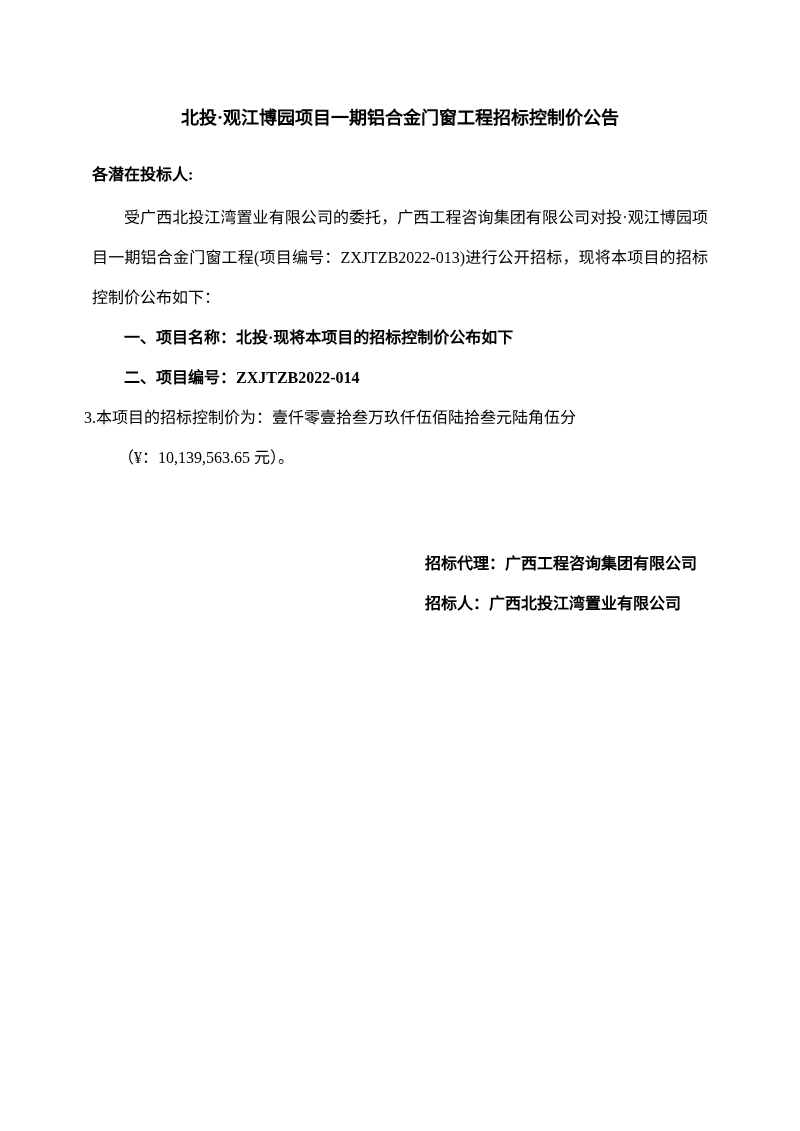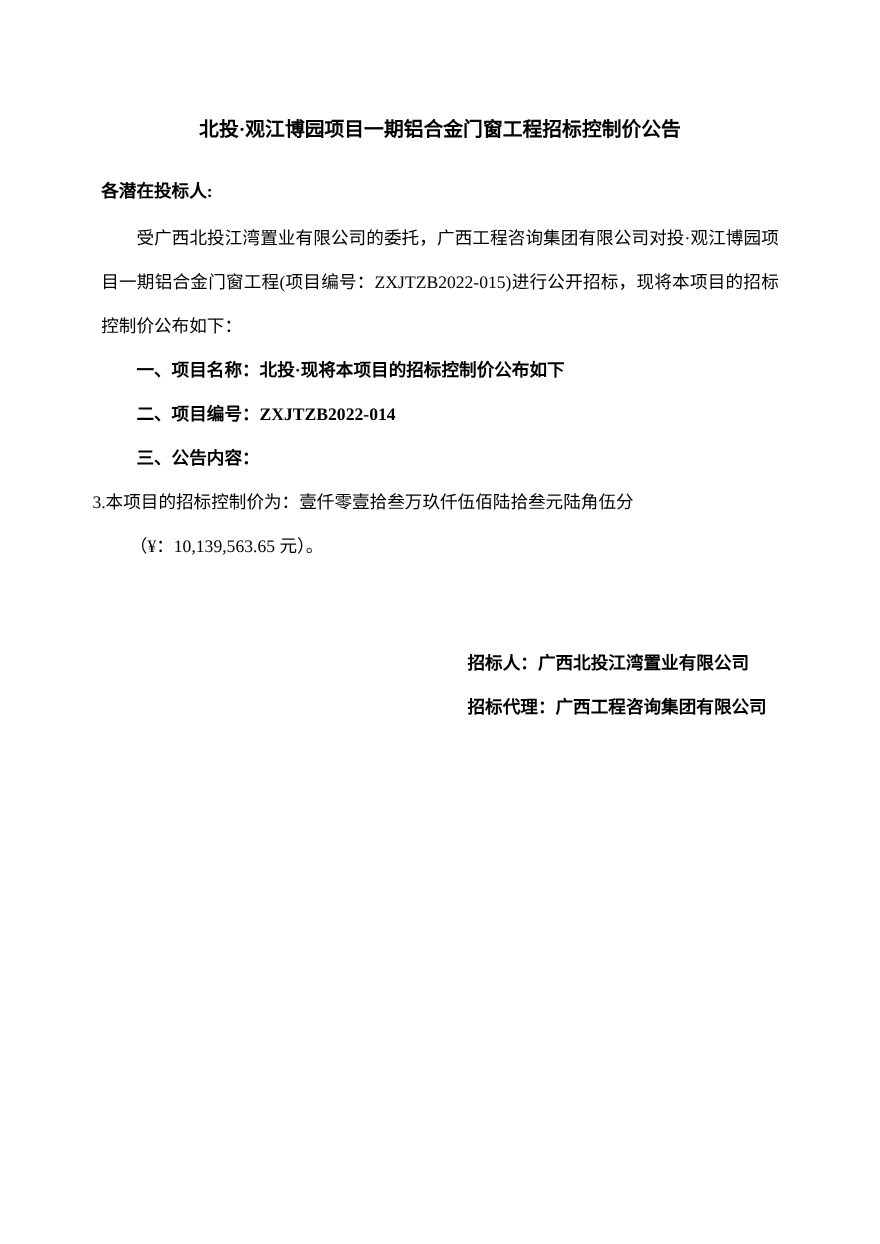--- a/index.html
+++ b/index.html
@@ -68,30 +68,29 @@
 </style>
 </head>
 <body>
 
 <div class="page">
 
   <h1 class="doc-title">北投·观江博园项目一期铝合金门窗工程招标控制价公告</h1>
 
   <p class="salutation">各潜在投标人:</p>
 
-  <p class="intro">受广西北投江湾置业有限公司的委托，广西工程咨询集团有限公司对投·观江博园项目一期铝合金门窗工程(项目编号：ZXJTZB2022-015)进行公开招标，现将本项目的招标控制价公布如下：</p>
+  <p class="intro">受广西北投江湾置业有限公司的委托，广西工程咨询集团有限公司对投·观江博园项目一期铝合金门窗工程(项目编号：ZXJTZB2022-013)进行公开招标，现将本项目的招标控制价公布如下：</p>
 
   <div class="items">
     <div class="item">一、项目名称：北投·现将本项目的招标控制价公布如下</div>
     <div class="item">二、项目编号：ZXJTZB2022-014</div>
-    <div class="item">三、公告内容：</div>
   </div>
 
   <p class="price-words">3.本项目的招标控制价为：壹仟零壹拾叁万玖仟伍佰陆拾叁元陆角伍分</p>
 
   <p class="price-figures">（¥：10,139,563.65 元）。</p>
 
   <div class="signature">
+    <div class="sig-line">招标代理：广西工程咨询集团有限公司</div>
     <div class="sig-line">招标人：广西北投江湾置业有限公司</div>
-    <div class="sig-line">招标代理：广西工程咨询集团有限公司</div>
   </div>
 
 </div>
 
 </body></html>

